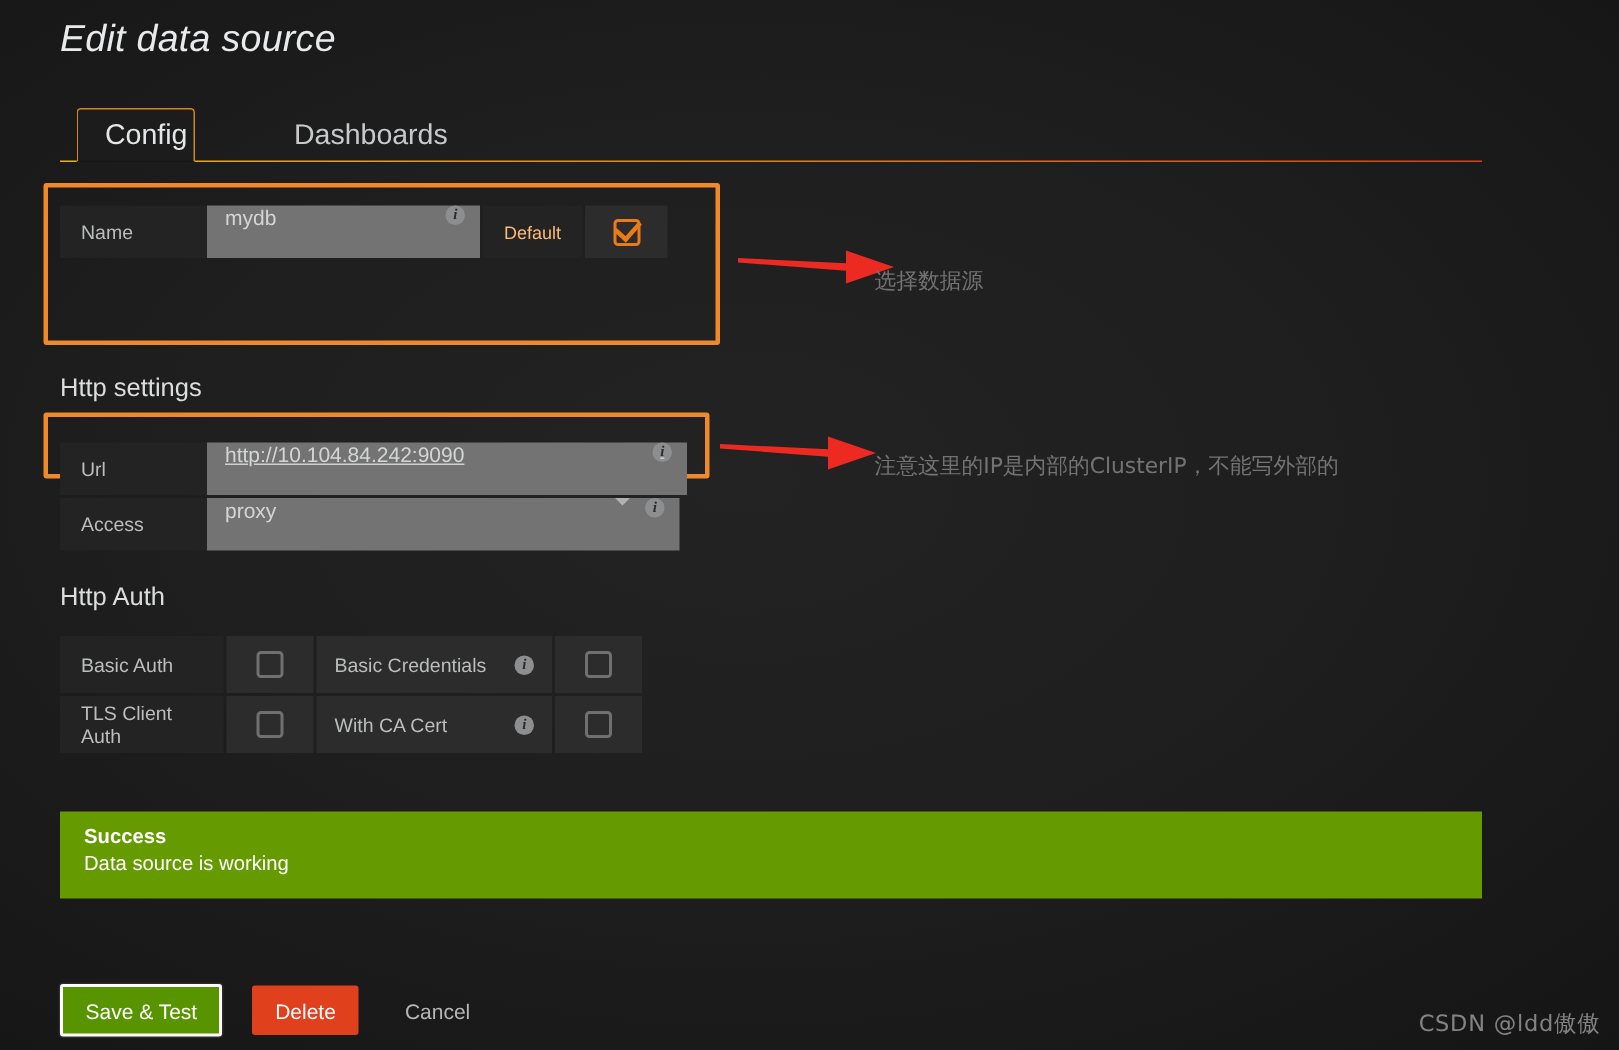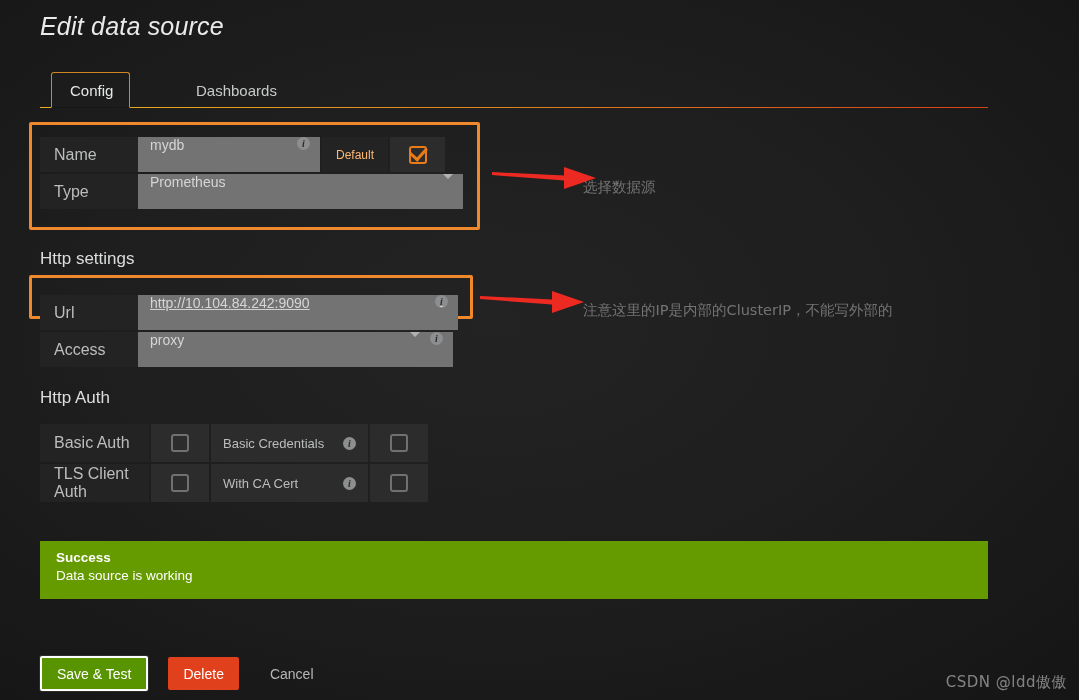--- a/index.html
+++ b/index.html
@@ -58,21 +58,21 @@
     top: 35px;
     width: 948px;
     height: 1px;
     background: linear-gradient(to right, #e8b020 0%, #e07b20 55%, #d44215 100%);
   }
   .tab {
     position: absolute;
     top: 0;
     height: 36px;
     line-height: 35px;
-    font-size: 15px;
+    font-size: 19px;
     color: #c7c9ca;
     padding: 0 18px;
     cursor: pointer;
     background: transparent;
     border: none;
     font-family: inherit;
   }
   .tab.active {
     color: #e5e6e7;
     border: 1px solid #cf8725;
@@ -86,21 +86,21 @@
 
   
   .gf-row {
     display: flex;
     align-items: stretch;
     margin-bottom: 2px;
   }
   .gf-label {
     background: #232323;
     color: #bcbdbe;
-    font-size: 16px;
+    font-size: 13px;
     display: flex;
     align-items: center;
     padding: 0 14px;
     height: 35px;
   }
   .gf-input {
     background: #737373;
     height: 35px;
     display: flex;
     padding: 0 10px 0 12px;
@@ -337,27 +337,20 @@
       <div class="gf-label name-label">Name</div>
       <div class="gf-input name-input">
         <span class="val">mydb</span>
         <span class="info-icon">i</span>
       </div>
       <div class="default-label">Default</div>
       <div class="default-cb-cell">
         <span class="cb checked"></span>
       </div>
     </div>
-    <div class="gf-row">
-      <div class="gf-label type-label">Type</div>
-      <div class="gf-input type-input">
-        <span class="val">Prometheus</span>
-        <span class="caret-down"></span>
-      </div>
-    </div>
   </div>
 
   <div class="section-head head-http">Http settings</div>
   <div class="anno-box box-url"></div>
 
   <div class="sec-http">
     <div class="gf-row">
       <div class="gf-label url-label">Url</div>
       <div class="gf-input url-input">
         <span class="val">http://10.104.84.242:9090</span>

